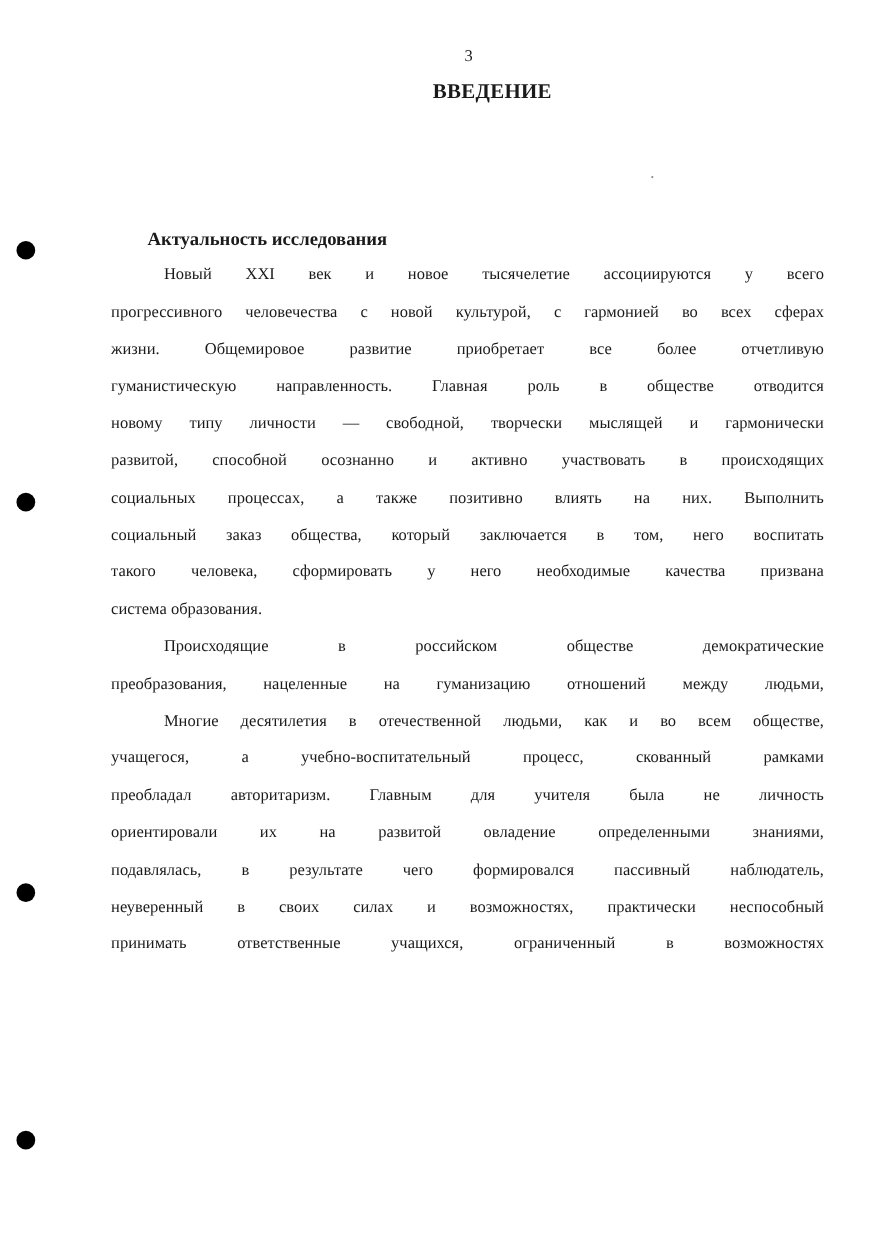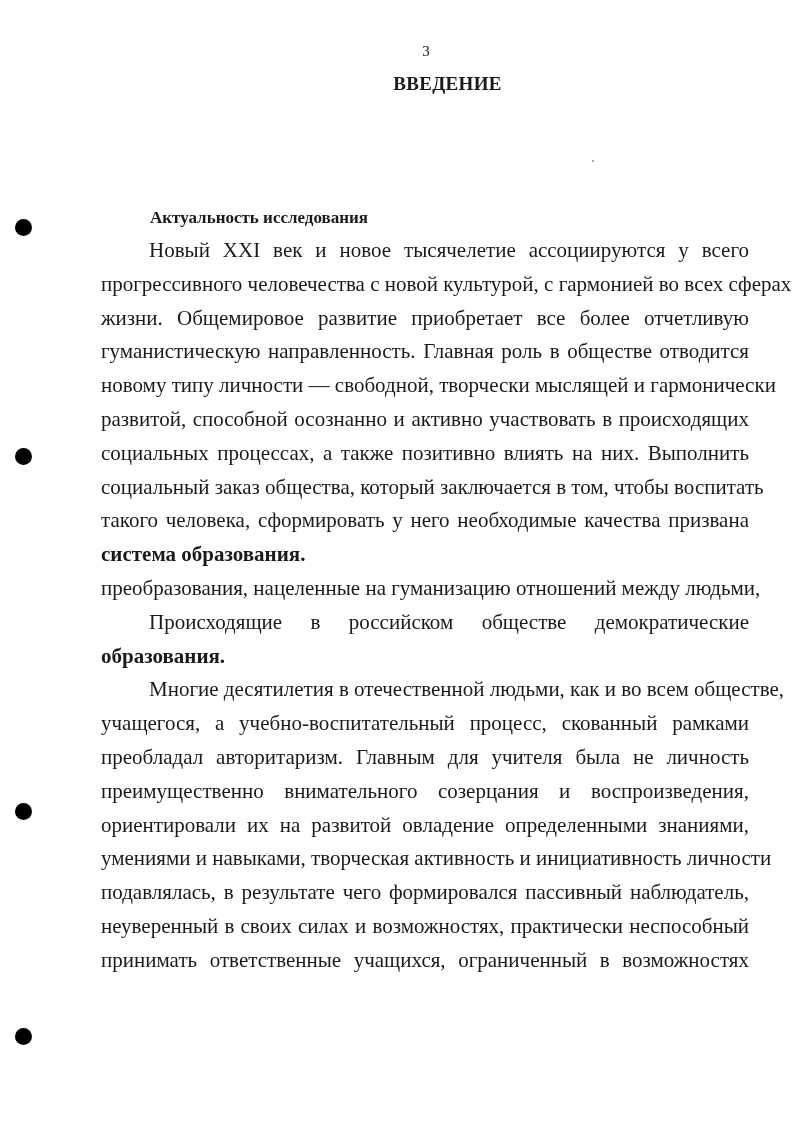--- a/index.html
+++ b/index.html
@@ -49,47 +49,46 @@
       position: absolute;
       left: 15px;
       width: 17px;
       height: 17px;
       border-radius: 50%;
       background: #000;
     }
     .section-heading {
       position: absolute;
       top: 207px;
-      left: 150px;
+      left: 134px;
       font-size: 17px;
       font-weight: bold;
       line-height: 22px;
       margin: 0;
     }
     .body-text {
       position: absolute;
       top: 234px;
       left: 101px;
       width: 648px;
     }
     .line {
       display: block;
       height: 33.8px;
       line-height: 33.8px;
-      font-size: 21px;
+      font-size: 15px;
       white-space: nowrap;
       text-align: justify;
       text-align-last: justify;
     }
     .line.indent {
       padding-left: 48px;
     }
     .line.last {
       text-align-last: left;
-      font-weight: bold;
     }
   </style>
 </head>
 <body>
 
 <div>
 
   <div class="page-number">3</div>
 
   <h1 class="page-title">ВВЕДЕНИЕ</h1>
@@ -106,37 +105,34 @@
   <div class="body-text">
 
     <div>
       <span class="line indent">Новый XXI век и новое тысячелетие ассоциируются у всего</span>
       <span class="line">прогрессивного человечества с новой культурой, с гармонией во всех сферах</span>
       <span class="line">жизни. Общемировое развитие приобретает все более отчетливую</span>
       <span class="line">гуманистическую направленность. Главная роль в обществе отводится</span>
       <span class="line">новому типу личности — свободной, творчески мыслящей и гармонически</span>
       <span class="line">развитой, способной осознанно и активно участвовать в происходящих</span>
       <span class="line">социальных процессах, а также позитивно влиять на них.  Выполнить</span>
-      <span class="line">социальный заказ общества, который заключается  в том, чтобы воспитать</span>
+      <span class="line">социальный заказ общества, который заключается  в том, него воспитать</span>
       <span class="line">такого человека, сформировать у него необходимые качества призвана</span>
       <span class="line last">система образования.</span>
     </div>
 
     <div>
+      <span class="line indent">Происходящие в российском обществе демократические</span>
       <span class="line">преобразования,  нацеленные на гуманизацию отношений между людьми,</span>
-      <span class="line indent">Происходящие в российском обществе демократические</span>
-      <span class="line last">образования.</span>
     </div>
 
     <div>
       <span class="line indent">Многие десятилетия в отечественной людьми, как и во всем обществе,</span>
       <span class="line">учащегося, а учебно-воспитательный процесс, скованный рамками</span>
       <span class="line">преобладал авторитаризм. Главным для учителя была не личность</span>
-      <span class="line">преимущественно внимательного созерцания и воспроизведения,</span>
       <span class="line">ориентировали их на развитой овладение определенными знаниями,</span>
-      <span class="line">умениями и навыками, творческая активность и инициативность личности</span>
       <span class="line">подавлялась, в результате чего формировался пассивный наблюдатель,</span>
       <span class="line">неуверенный в своих силах и возможностях,  практически неспособный</span>
       <span class="line">принимать ответственные учащихся, ограниченный в возможностях</span>
     </div>
 
   </div>
 </div>
 
 </body></html>

